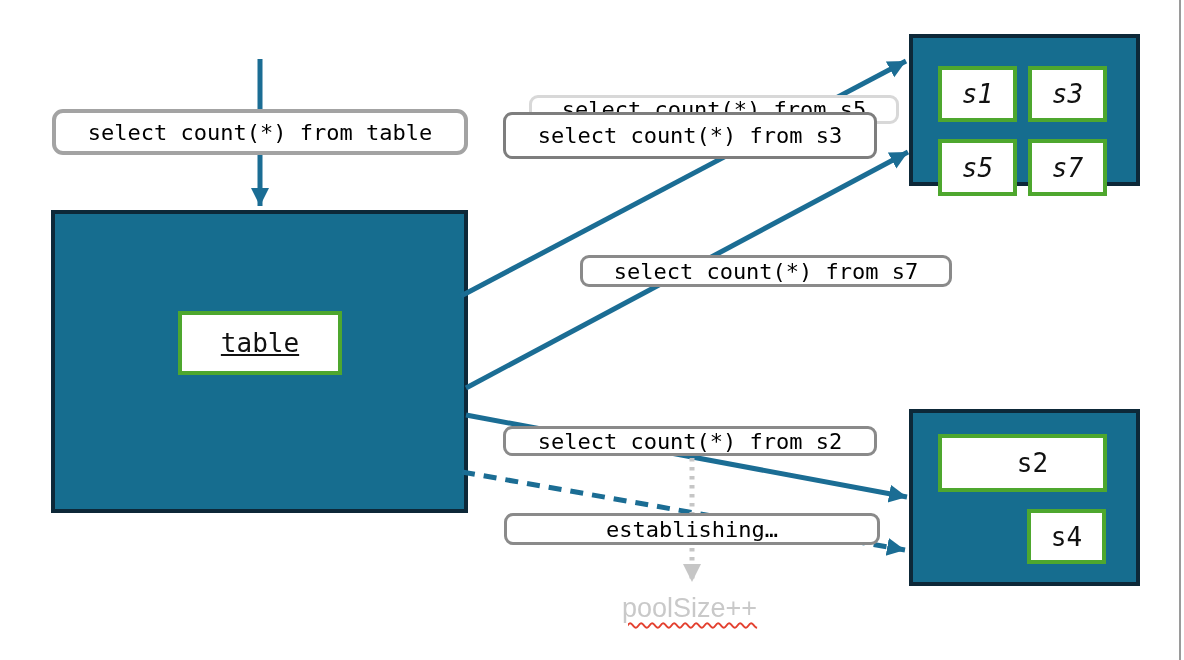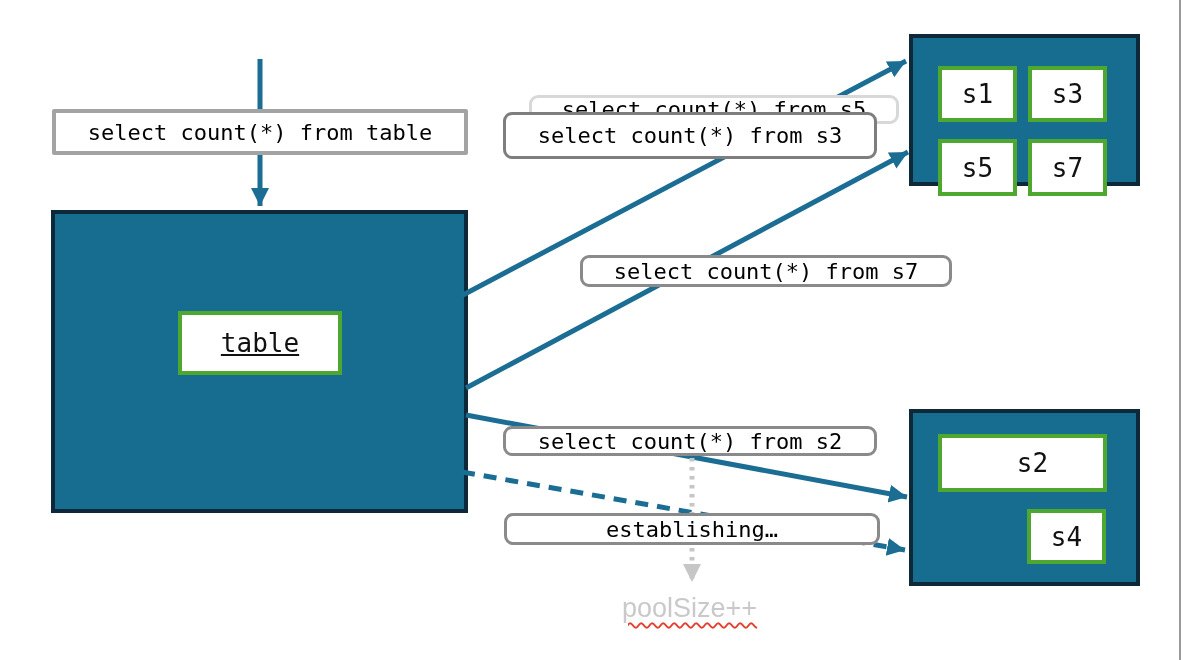--- a/index.html
+++ b/index.html
@@ -43,33 +43,33 @@
     <line class="arr" x1="466" y1="388" x2="908" y2="152" marker-end="url(#ah)"></line>
     <line class="arr" x1="466" y1="415" x2="907" y2="497" marker-end="url(#ah)"></line>
     <line class="arr dashed" x1="462" y1="472" x2="905" y2="550" marker-end="url(#ah)"></line>
     <line class="dotted" x1="692" y1="458" x2="692" y2="582" marker-end="url(#ahg)"></line>
   </svg>
 
   <div class="node" style="left:51px;top:210px;width:417px;height:303px;">
     <div class="shard" style="left:123px;top:97px;width:164px;height:64px;text-decoration:underline;">table</div>
   </div>
 
-  <div class="node" style="left:909px;top:34px;width:231px;height:152px;">
+  <div class="node" style="left:909px;top:34px;width:231px;height:152px;font-style:italic;">
     <div class="shard" style="left:25px;top:28px;width:79px;height:56px;">s1</div>
     <div class="shard" style="left:115px;top:28px;width:79px;height:56px;">s3</div>
     <div class="shard" style="left:25px;top:101px;width:79px;height:57px;text-align:right;">s5</div>
     <div class="shard" style="left:115px;top:101px;width:79px;height:57px;">s7</div>
   </div>
 
   <div class="node" style="left:909px;top:409px;width:231px;height:177px;">
     <div class="shard" style="left:25px;top:21px;width:169px;height:58px;padding-left:20px;">s2</div>
     <div class="shard" style="left:114px;top:96px;width:79px;height:55px;">s4</div>
   </div>
 
-  <div class="qlabel" style="left:52px;top:109px;width:416px;height:46px;border-color:#A3A3A3;border-width:4px;border-radius:2px;">select count(*) from table</div>
+  <div class="qlabel" style="left:52px;top:109px;width:416px;height:46px;border-color:#A3A3A3;border-width:4px;border-radius:11px;">select count(*) from table</div>
   <div class="qlabel" style="left:505px;top:95px;width:370px;height:29px;border-color:#D8D8D8;margin-left:24px;">select count(*) from s5</div>
   <div class="qlabel" style="left:503px;top:112px;width:374px;height:47px;border-color:#7E7E7E;">select count(*) from s3</div>
   <div class="qlabel" style="left:580px;top:255px;width:372px;height:32px;">select count(*) from s7</div>
   <div class="qlabel" style="left:503px;top:426px;width:374px;height:30px;">select count(*) from s2</div>
   <div class="qlabel" style="left:504px;top:513px;width:376px;height:32px;">establishing…</div>
 
   <div class="pool" style="left:622px;top:593px;">poolSize++</div>
 
   <div class="slide-edge" style="left:1179px;top:0;width:2px;height:660px;"></div>
 

